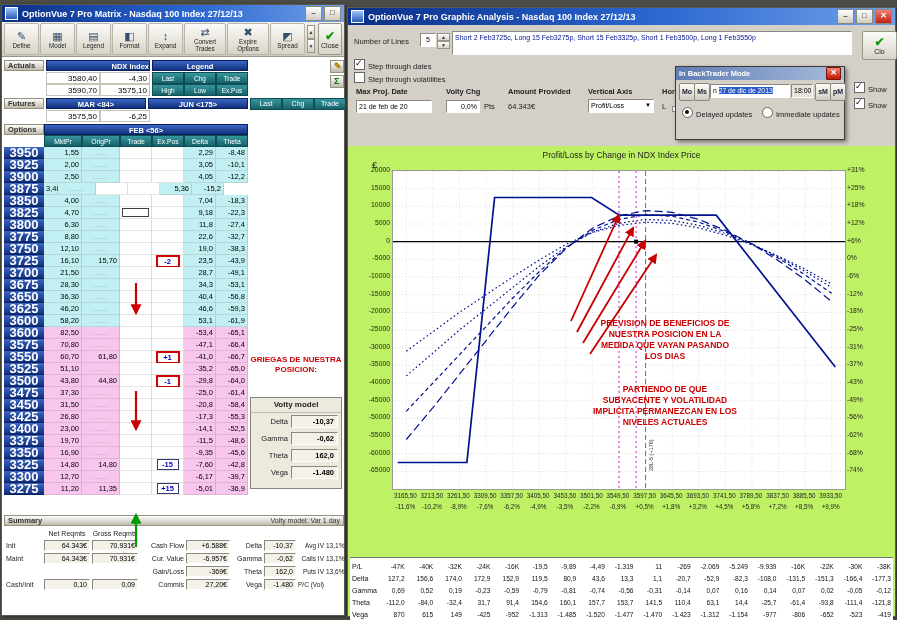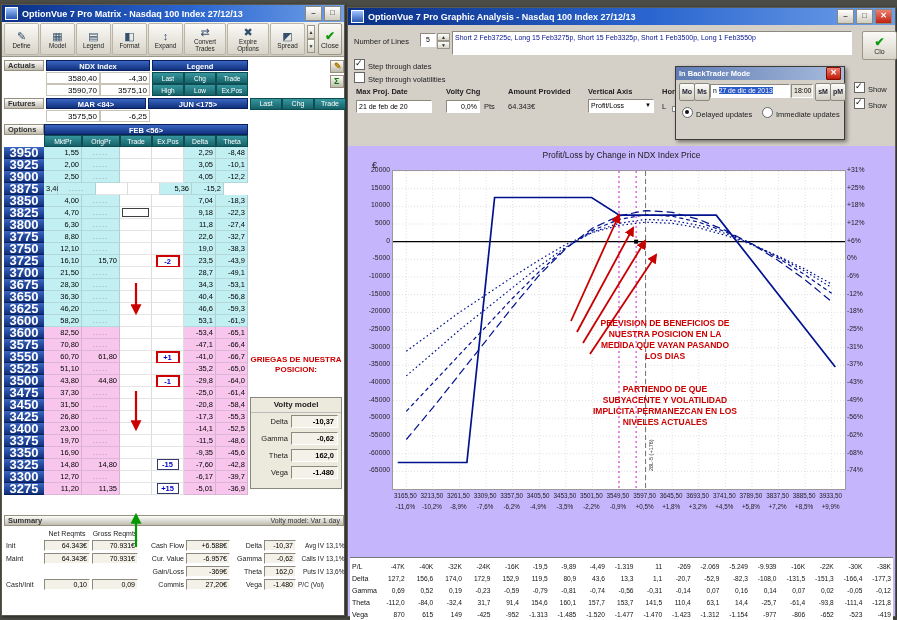--- a/index.html
+++ b/index.html
@@ -61,21 +61,21 @@
   .vmr{display:flex;align-items:center;height:17px;padding:0 3px;}
   .vml{width:34px;font-size:7.5px;text-align:right;padding-right:3px;color:#222;}
   .vmv{flex:1;background:#f4f1e8;border:1px solid;border-color:#8c8a80 #fff #fff #8c8a80;font-size:7.5px;font-weight:bold;
        text-align:right;padding:1px 3px;}
   .sbox{position:absolute;height:11px;background:#f4f1e8;border:1px solid;border-color:#8c8a80 #fff #fff #8c8a80;
         font-size:7px;text-align:right;padding:0 2px;line-height:10px;box-sizing:border-box;}
   .slbl{position:absolute;font-size:7px;color:#222;line-height:11px;}
   .srl{text-align:right;}
   
   .gbody{position:absolute;left:0;top:17px;right:0;bottom:0;background:#d4d0c8;}
-  .gchart{position:absolute;left:0;top:121px;right:0;bottom:0;background:#c4b5fd;}
+  .gchart{position:absolute;left:0;top:121px;right:0;bottom:0;background:#bef264;}
   .glbl{position:absolute;font-size:7.5px;color:#222;}
   .ginp{position:absolute;background:#fff;border:1px solid;border-color:#8c8a80 #fff #fff #8c8a80;font-size:7px;
         line-height:11px;padding:0 2px;box-sizing:border-box;white-space:nowrap;overflow:hidden;}
   .cb{display:inline-block;width:9px;height:9px;background:#fff;border:1px solid #666;vertical-align:-1px;margin-right:3px;position:relative;}
   .cb.on::after{content:"\2713";position:absolute;left:0px;top:-2px;font-size:9px;color:#111;}
   .rad{display:inline-block;width:9px;height:9px;border:1px solid #666;border-radius:50%;background:#fff;vertical-align:-1px;margin-right:3px;position:relative;}
   .rad.on::after{content:"";position:absolute;left:2px;top:2px;width:4px;height:4px;border-radius:50%;background:#111;}
   .dlg{position:absolute;left:327px;top:48px;width:170px;height:74px;background:#d4d0c8;border:1px solid #3c3c38;
        box-shadow:2px 2px 4px rgba(0,0,0,.45);z-index:20;box-sizing:border-box;}
   .dtb{height:13px;background:linear-gradient(90deg,#5f7cb4,#a9bcdc);display:flex;align-items:center;padding:0 3px;
@@ -146,21 +146,21 @@
     </span>
     <span class="closebtn">
       <span class="ck">✔</span>
       <span class="clb">Close</span>
     </span>
   </div>
 
   <div class="mxbody">
 
     <div class="chip" style="left:2px;top:3px;width:40px;">Actuals</div>
-    <div class="navy" style="left:44px;top:3px;width:104px;">NDX Index</div>
+    <div class="navy" style="left:44px;top:3px;width:104px;text-align:right;">NDX Index</div>
     <div class="wcell" style="left:44px;top:15px;width:54px;">3580,40</div>
     <div class="wcell" style="left:98px;top:15px;width:50px;">-4,30</div>
     <div class="wcell" style="left:44px;top:27px;width:54px;">3590,70</div>
     <div class="wcell" style="left:98px;top:27px;width:50px;">3575,10</div>
     <div class="navy" style="left:150px;top:3px;width:96px;">Legend</div>
     <div id="legend-grid" style="top:15px;">
         <div class="teal lgc">Last</div>
         <div class="teal lgc">Chg</div>
         <div class="teal lgc">Trade</div>
         <div class="teal lgc">High</div>

